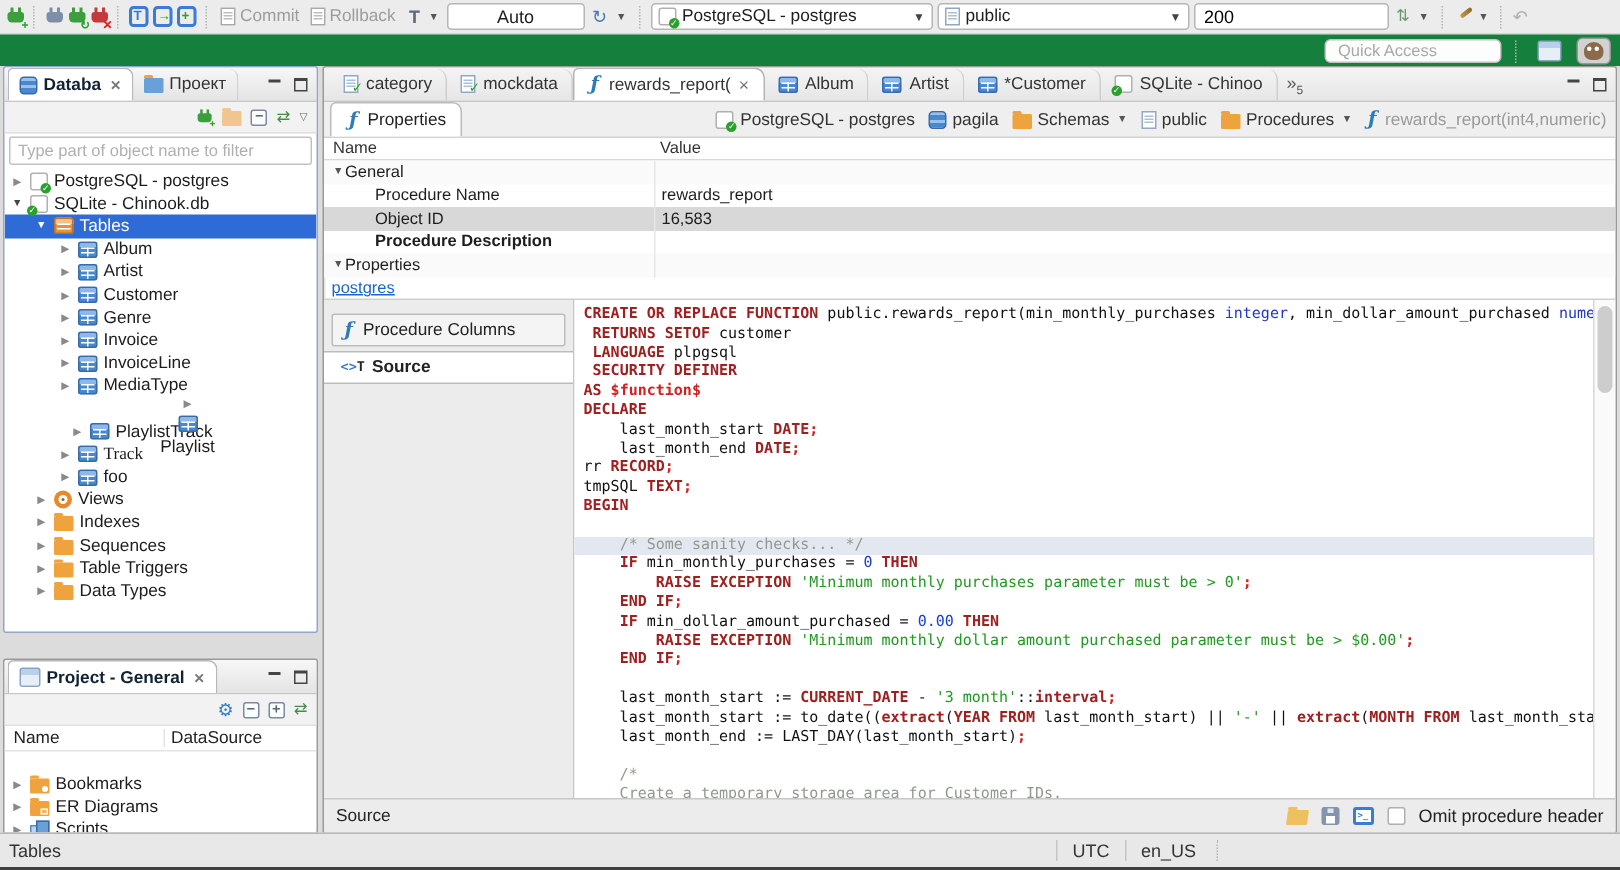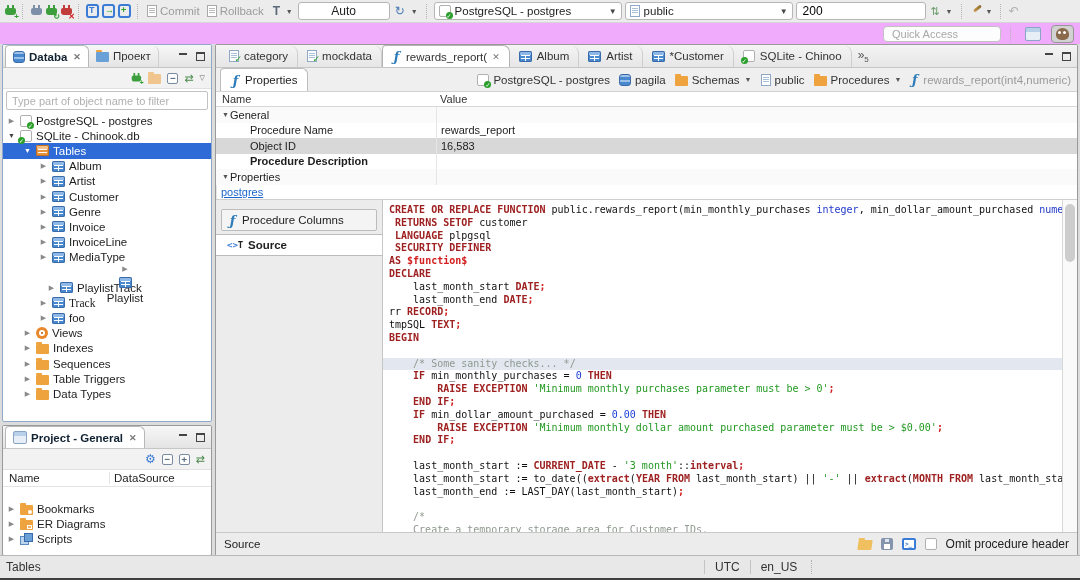--- a/index.html
+++ b/index.html
@@ -84,27 +84,27 @@
   .ic-save::before{content:"";position:absolute;left:3px;bottom:1px;width:6px;height:5px;background:#fff}
   .ic-save::after{content:"";position:absolute;left:4px;top:1px;width:4px;height:3px;background:#dfe6f0}
   .ic-shell{width:14px;height:12px;background:#fff;border:2px solid #3a7bd5;border-radius:2px;box-sizing:border-box;font:bold 6px/8px "DejaVu Sans Mono",monospace;color:#3a7bd5;text-align:center}
   .ic-persp1{width:14px;height:12px;background:linear-gradient(#b8d0ea 0 4px,#e8eef6 4px);border:1px solid #8aa4c4;border-radius:2px}
   .ic-persp2{width:13px;height:12px;background:#8a6a4a;border-radius:50% 50% 40% 40%}
   .ic-persp2::before{content:"";position:absolute;left:2px;top:3px;width:3px;height:3px;background:#fff;border-radius:50%;box-shadow:5px 0 0 #fff}
   .pressed{background:#d2d2d2;border:1px solid #969696;border-radius:4px;padding:2px 4px}
   .unpressed{padding:3px 4px}
 
   
-  .row2{height:22px;display:flex;align-items:center;justify-content:flex-end;background:#f0abfc;padding-right:6px;gap:6px}
+  .row2{height:22px;display:flex;align-items:center;justify-content:flex-end;background:#15803d;padding-right:6px;gap:6px}
   .qa{width:118px;height:16px;border:1px solid #c2c2c2;border-radius:4px;background:#fdfdfd;font:11px "Liberation Sans",sans-serif;color:#666;padding:0 8px;box-sizing:border-box}
   .qa::placeholder{color:#a8a8a8}
 
   
   .workspace{position:absolute;top:44px;left:0;right:0;bottom:22px;display:flex;gap:3px;padding:0 2px;background:#dcdcdc}
-  .leftcol{width:210px;flex:none;display:flex;flex-direction:column;gap:3px}
+  .leftcol{width:210px;flex:none;display:flex;flex-direction:column;gap:17px}
   .panel{background:#fff;border:1px solid #9a9a9a;border-radius:2px;display:flex;flex-direction:column;overflow:hidden;box-sizing:border-box}
   .navpanel{height:378px;flex:none;border-color:#8fa8c8}
   .projpanel{flex:1}
   .tabstrip{height:22px;flex:none;display:flex;align-items:center;background:linear-gradient(#f7f7f7,#e4e4e4);border-bottom:1px solid #c6c6c6;padding-left:2px}
   .vtab{display:flex;align-items:center;gap:4px;height:21px;padding:0 7px;color:#333;border-right:1px solid #d0d0d0;border-radius:4px 6px 0 0}
   .vtab.active{background:#fff;font-weight:bold;color:#123;border:1px solid #b8b8b8;border-bottom:none}
   .vtab .x{font-size:9px;color:#777;margin-left:2px}
   .winbtns{margin-left:auto;display:flex;align-items:center;gap:7px;padding-right:6px}
   .minitb{height:20px;flex:none;display:flex;align-items:center;justify-content:flex-end;gap:6px;background:#f2f2f2;padding:0 6px;border-bottom:1px solid #e0e0e0}
   .filterinp{margin:2px 3px;height:17px;border:1px solid #c2c2c2;border-radius:2px;font:11px "Liberation Sans",sans-serif;padding:0 5px;color:#444}

